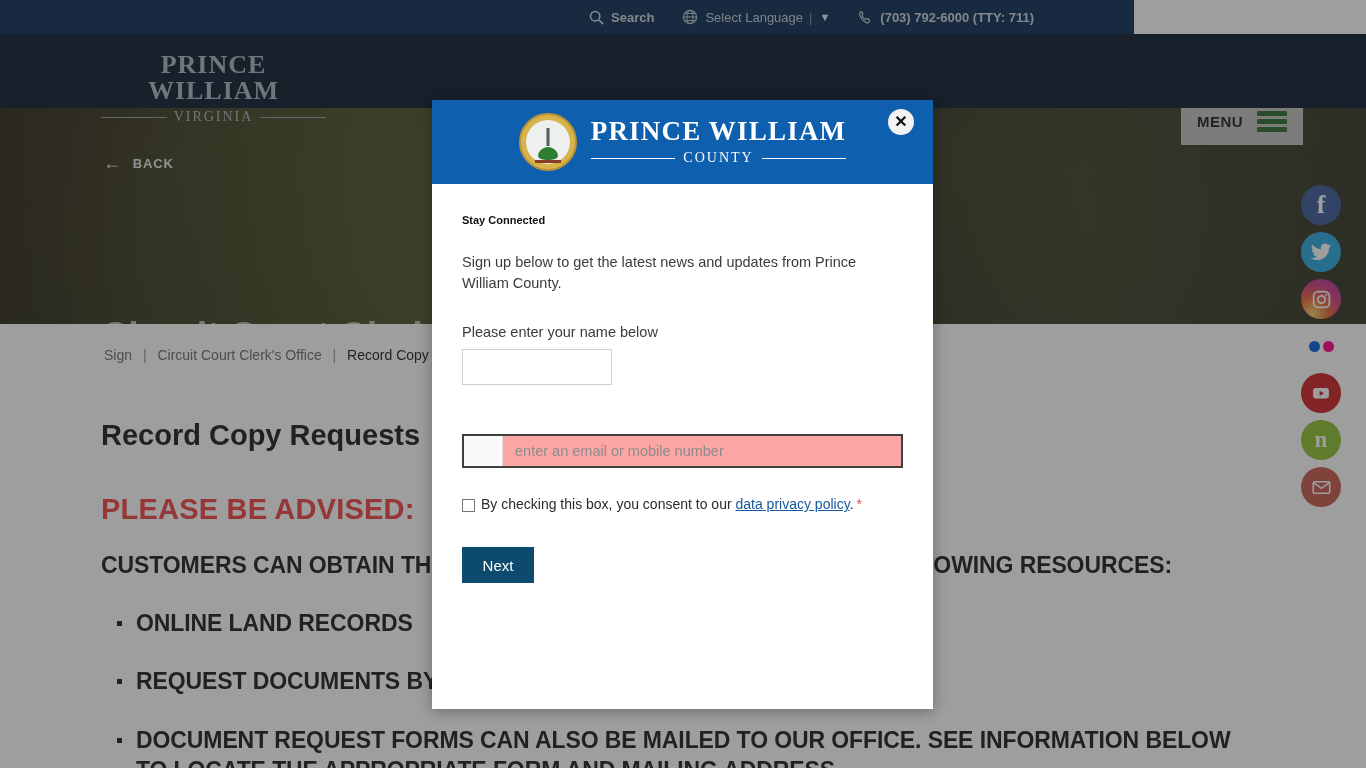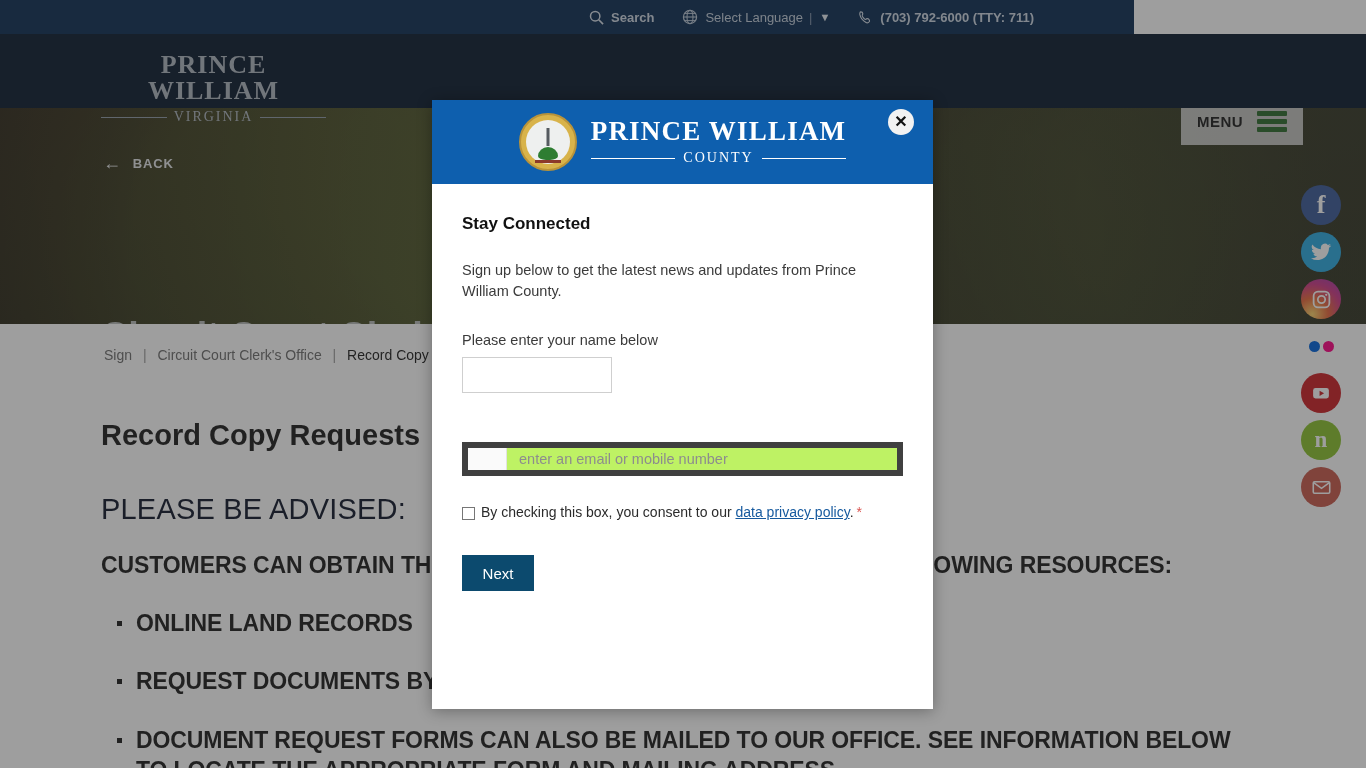--- a/index.html
+++ b/index.html
@@ -201,22 +201,22 @@
     left: 101px; top: 76px;
     font-size: 29px;
     font-weight: bold;
     color: #1c1c1c;
     white-space: nowrap;
   }
   .advisory {
     position: absolute;
     left: 101px; top: 145px;
     font-size: 29px;
-    font-weight: normal;
-    color: #0f172a;
+    font-weight: bold;
+    color: #ef4444;
     letter-spacing: .2px;
   }
   .body-copy {
     position: absolute;
     left: 101px; top: 203px;
     width: 1100px;
     font-family: "Liberation Sans Narrow", "Liberation Sans", sans-serif;
     font-size: 23px;
     font-weight: bold;
     color: #1c1c1c;
@@ -368,21 +368,21 @@
     background: #f2f2f2;
     display: flex; align-items: center; justify-content: center;
     cursor: pointer;
     font-size: 16px;
     font-weight: bold;
     color: #111;
     line-height: 1;
   }
   .modal-body { padding: 30px 30px 0 30px; }
   .modal-h1 {
-    font-size: 17px;
+    font-size: 11px;
     font-weight: bold;
     color: #111;
     margin: 0 0 26px 0;
   }
   .modal-intro {
     font-size: 14.5px;
     color: #3b3b3b;
     line-height: 1.45;
     margin: 0 0 30px 0;
     max-width: 420px;
@@ -402,23 +402,23 @@
     padding: 0 8px;
     font-family: "Liberation Sans", sans-serif;
     background: #fff;
     color: #333;
   }
   .spacer-a { height: 49px; }
   .phone-row {
     display: flex;
     width: 441px;
     height: 34px;
-    border: 6px solid #404040;
+    border: 2px solid #404040;
     box-sizing: border-box;
-    background: #bef264;
+    background: #fca5a5;
   }
   .phone-prefix {
     width: 38px;
     border-right: 1px solid #e2e2e2;
     background: #fafafa;
     flex: none;
   }
   .phone-input {
     flex: 1;
     border: 0;

